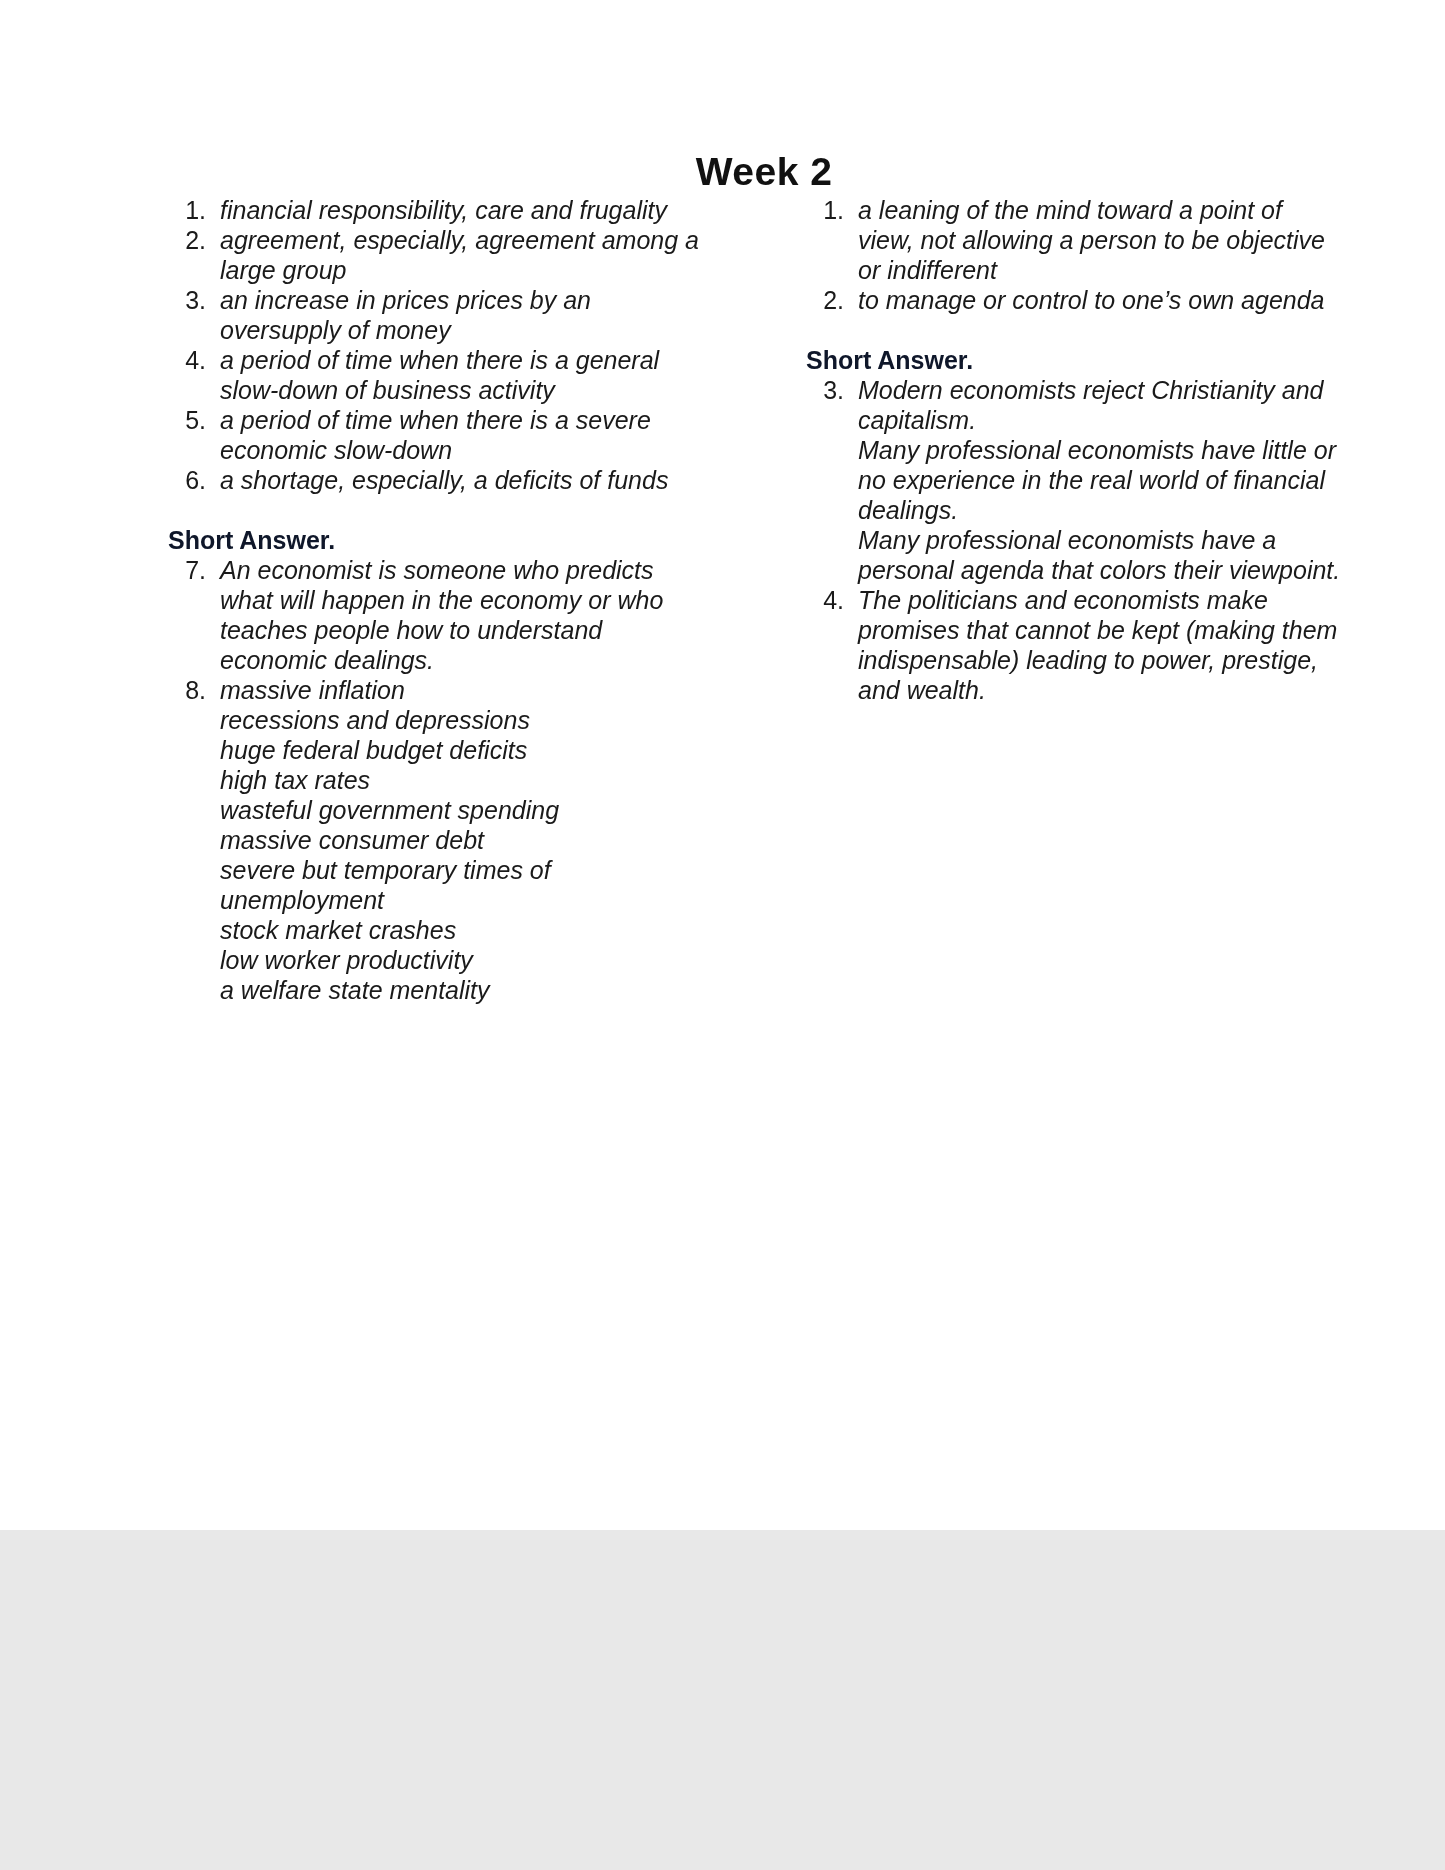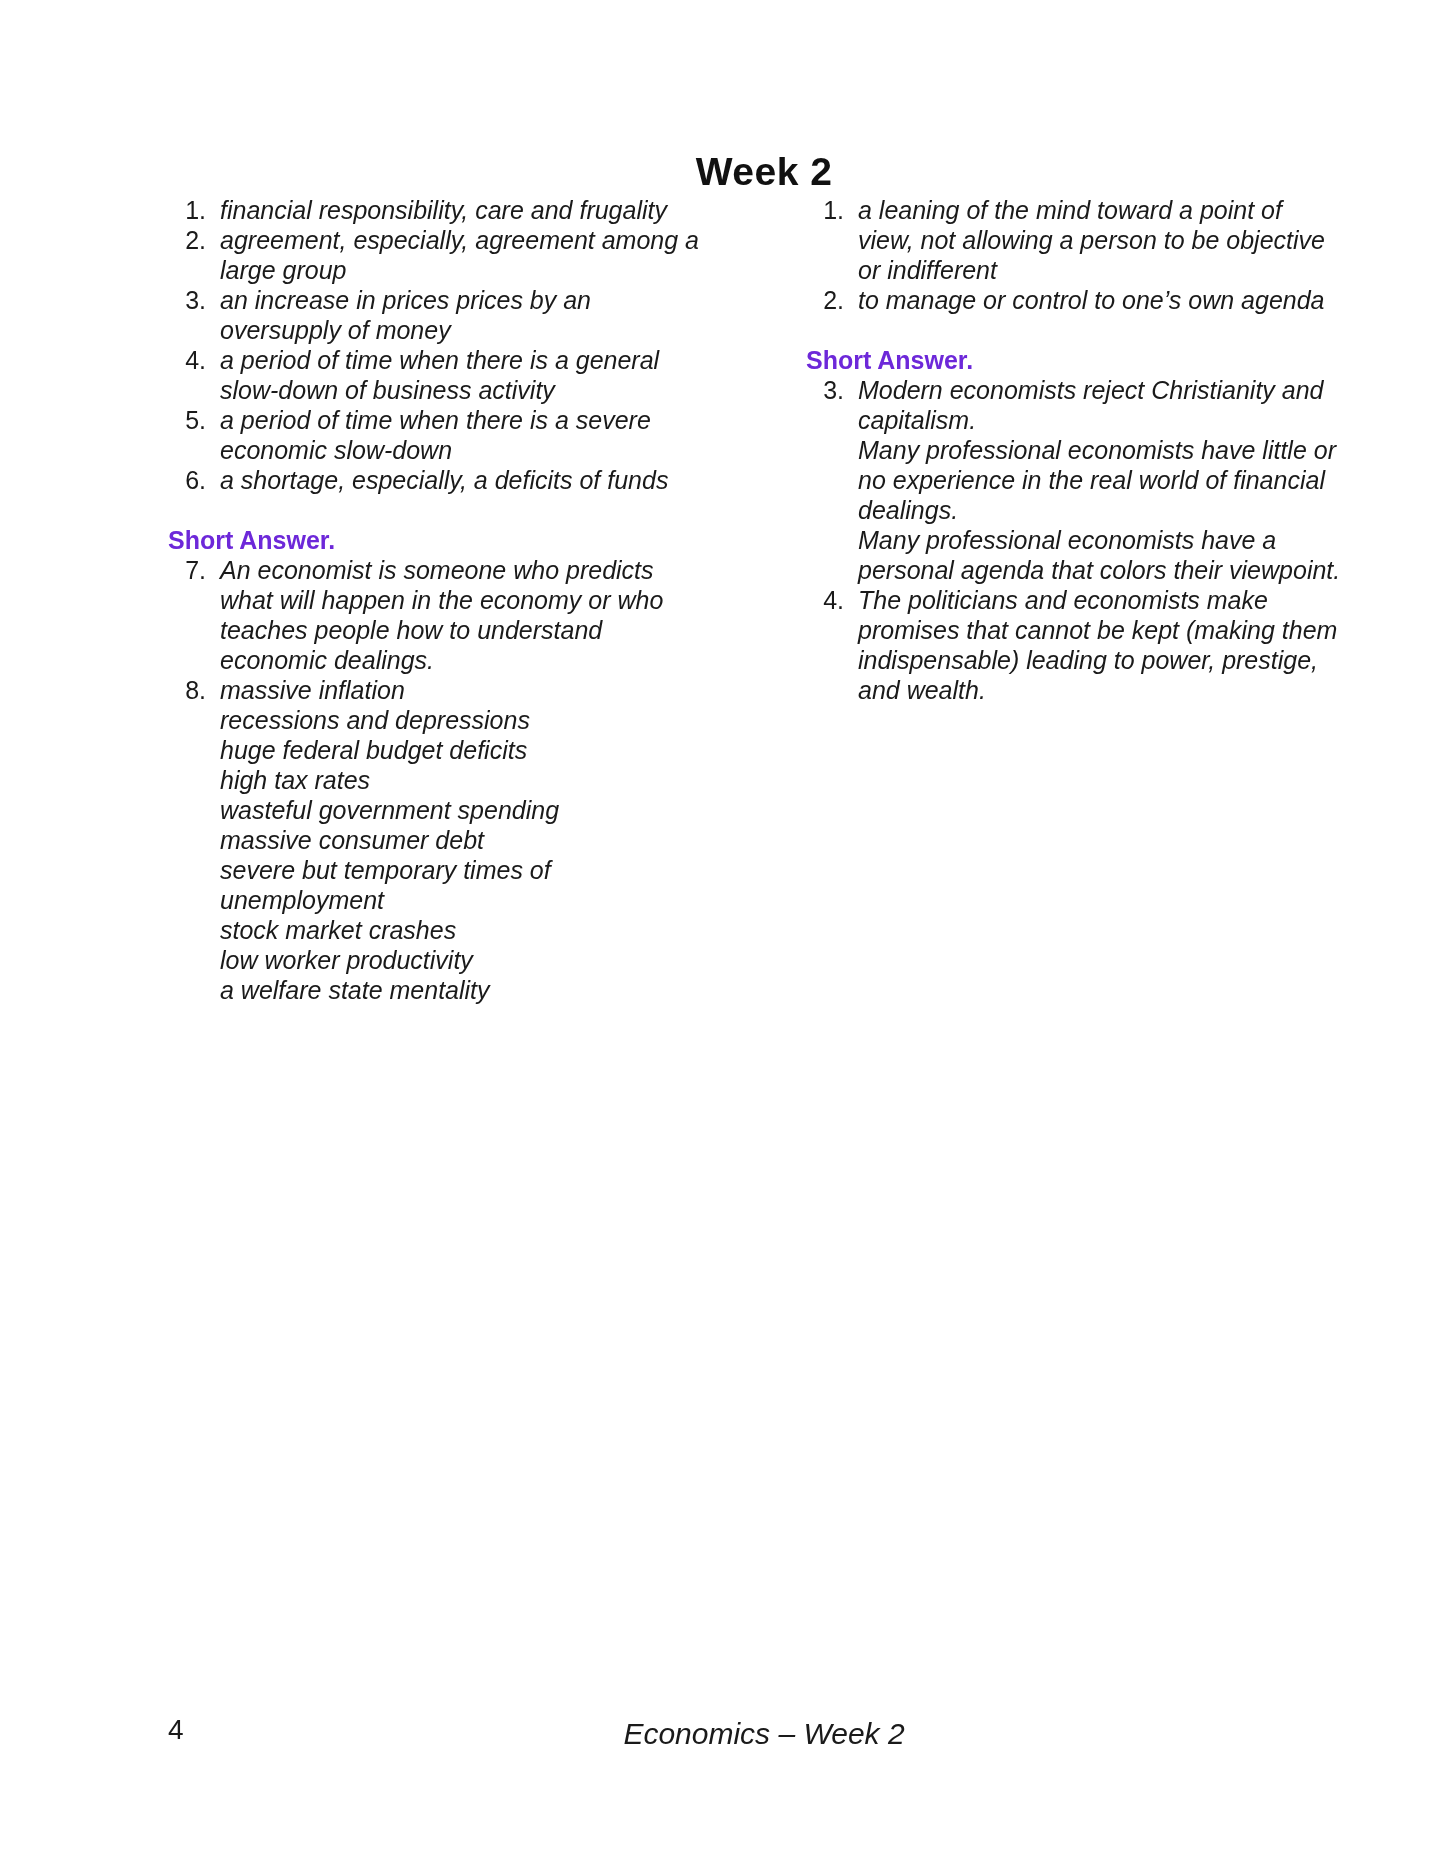--- a/index.html
+++ b/index.html
@@ -3,21 +3,21 @@
 <meta charset="utf-8">
 <style>
   html, body {
     margin: 0;
     padding: 0;
     background: #e8e8e8;
   }
   .page {
     position: relative;
     width: 1445px;
-    height: 1870px;
+    height: 1530px;
     background: #ffffff;
     overflow: hidden;
     font-family: "Liberation Sans", "DejaVu Sans", sans-serif;
     color: #1a1a1a;
   }
   .doc-title {
     position: absolute;
     left: 168px;
     top: 124px;
     width: 1192px;
@@ -58,21 +58,21 @@
     text-align: right;
   }
   .item .txt {
     flex: 1;
     white-space: pre-line;
     font-style: italic;
   }
   .sa-label {
     font-weight: bold;
     margin-top: 30px;
-    color: #6d28d9;
+    color: #0f172a;
   }
   .footer-pagenum {
     position: absolute;
     left: 168px;
     top: 1714px;
     font-size: 28px;
     color: #1a1a1a;
   }
   .footer-center {
     position: absolute;

